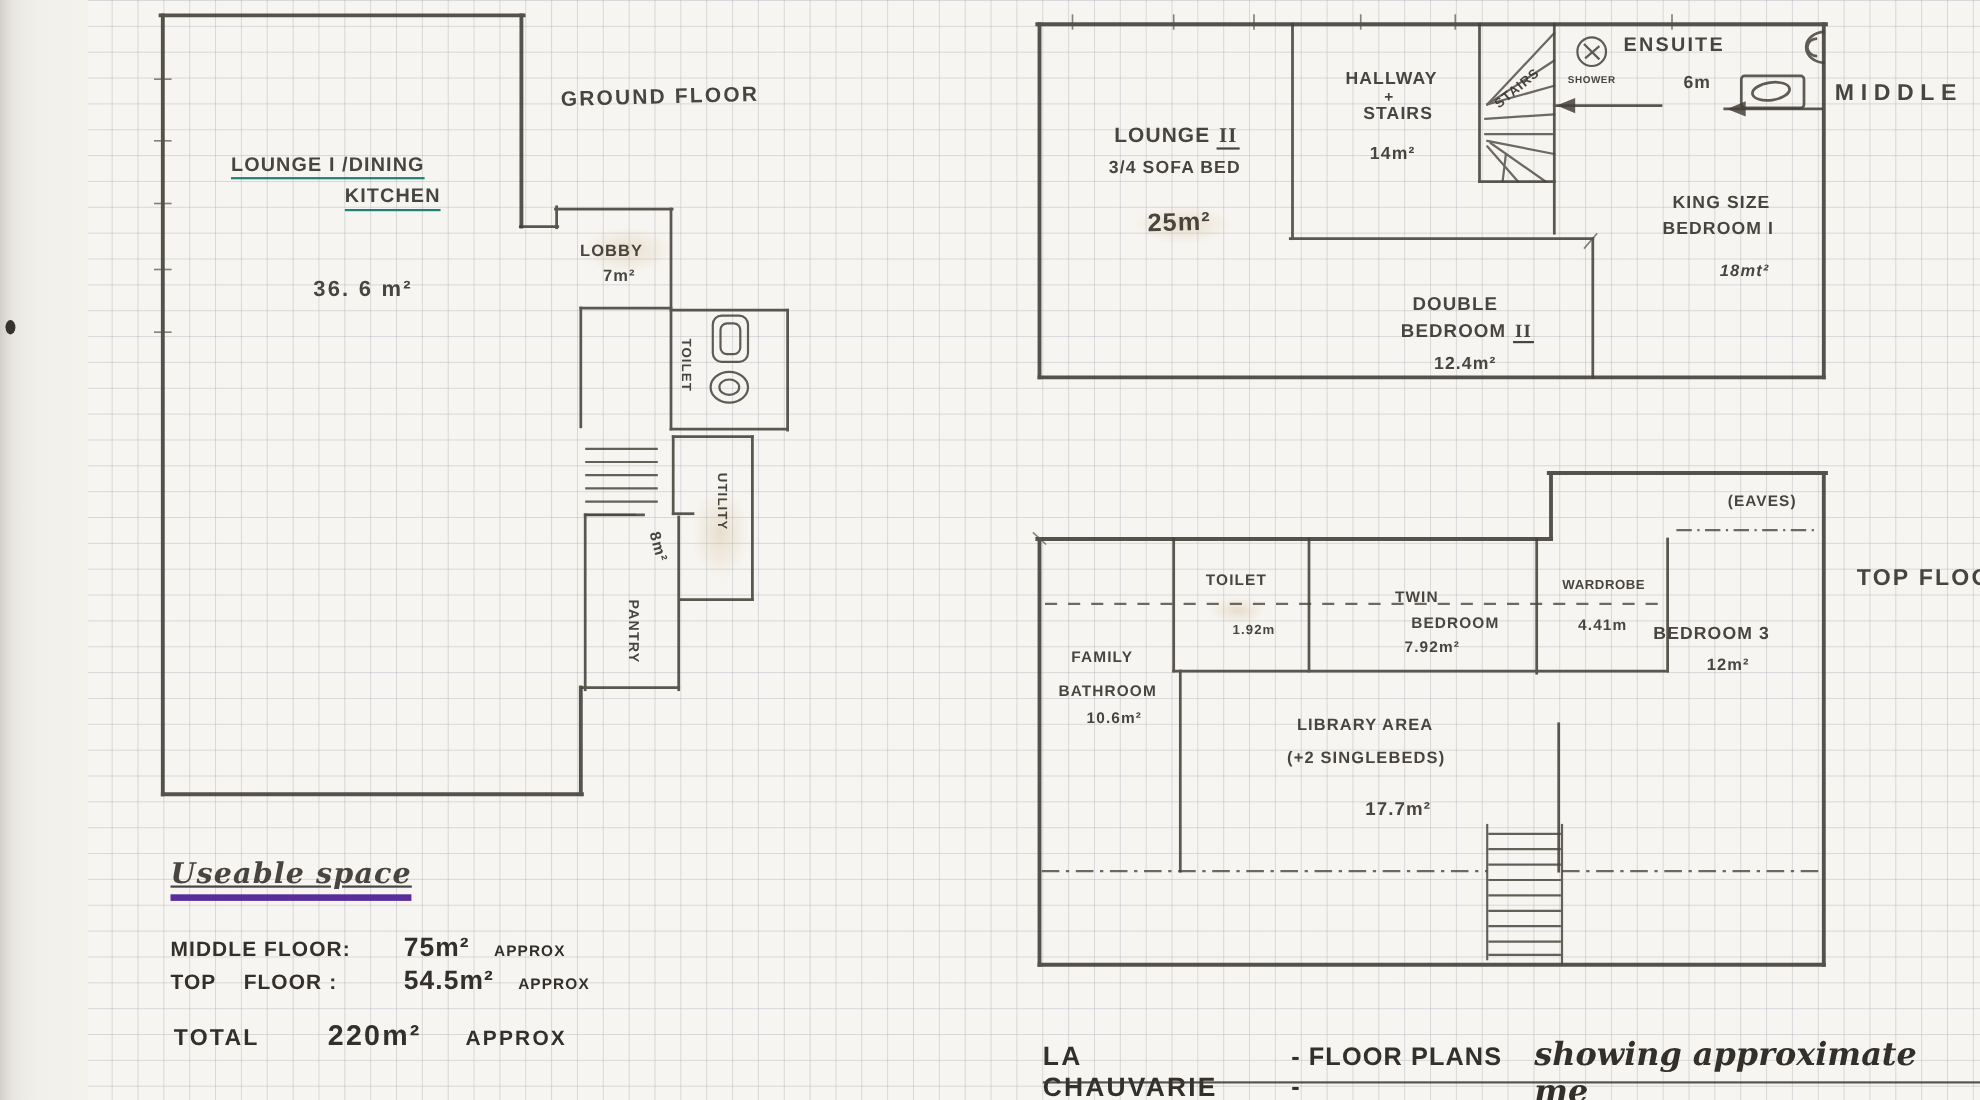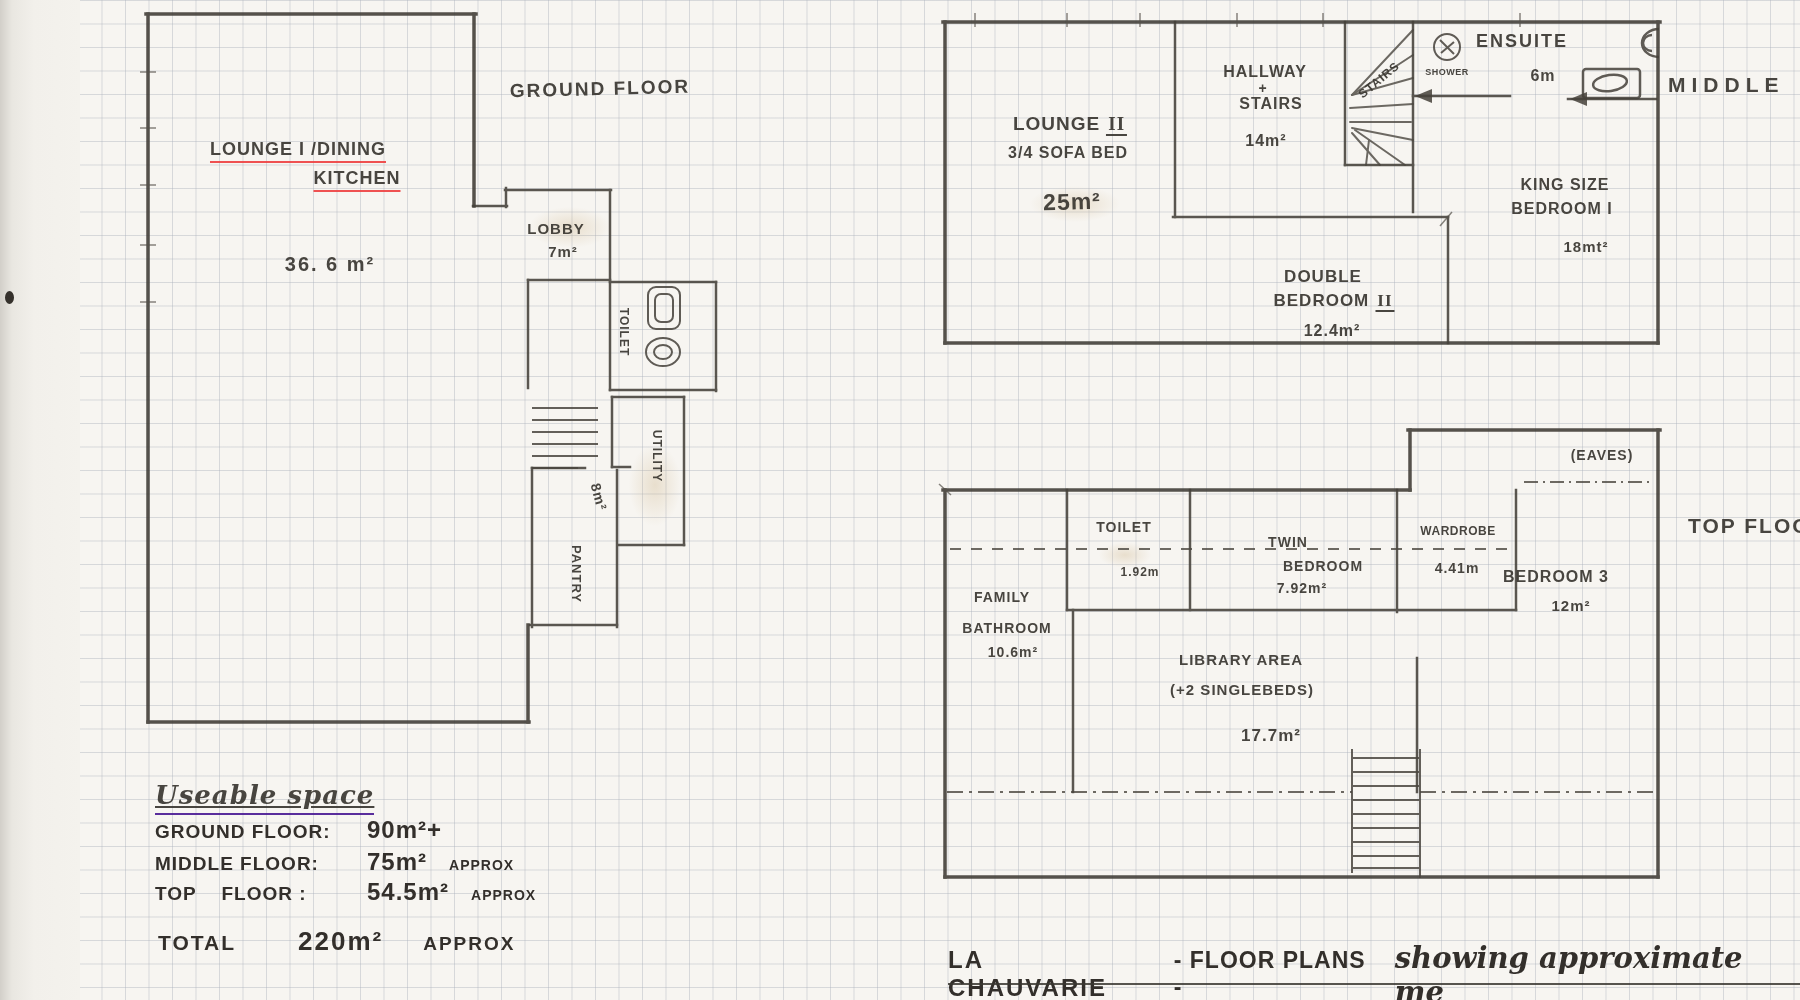--- a/index.html
+++ b/index.html
@@ -17,21 +17,21 @@
         background:radial-gradient(closest-side,rgba(198,170,122,0.30),rgba(198,170,122,0) 75%);}
   svg.walls{position:absolute;left:0;top:0;}
   .lbl{position:absolute;color:#3a3731;font-weight:700;letter-spacing:1px;
        white-space:nowrap;transform:translate(-50%,-50%);opacity:.92;}
   .lblL{position:absolute;color:#3a3731;font-weight:700;letter-spacing:1px;
         white-space:nowrap;opacity:.92;}
   .rot90{transform:translate(-50%,-50%) rotate(90deg);}
   .rot75{transform:translate(-50%,-50%) rotate(75deg);}
   .rotm40{transform:translate(-50%,-50%) rotate(-40deg);}
   .tilt{transform:translate(-50%,-50%) rotate(-1.5deg);}
-  .underlined{border-bottom:2px solid #ef4444;padding-bottom:1px;}
+  .underlined{border-bottom:2px solid #0f766e;padding-bottom:1px;}
   .numeral{font-family:"Liberation Serif",serif;border-bottom:2px solid #3a3731;
            padding:0 2px;margin-left:6px;}
   .cursive{font-family:"DejaVu Serif",serif;font-style:italic;font-weight:600;}
   .sumrow{position:absolute;display:flex;align-items:baseline;color:#332f2b;}
   .sumlabel{font-weight:700;font-size:19px;letter-spacing:1px;white-space:pre;min-width:212px;}
   .sumvalue{font-weight:700;font-size:24px;letter-spacing:1px;}
   .sumnote{font-weight:700;font-size:14px;margin-left:22px;letter-spacing:1px;}
   .heading-underline{position:absolute;height:2px;background:#3a3731;opacity:.85;}
 </style>
 </head>
@@ -219,21 +219,21 @@
   <div class="lbl" style="left:1265px;top:72px;font-size:16px;">HALLWAY</div>
   <div class="lbl" style="left:1263px;top:88px;font-size:14px;">+</div>
   <div class="lbl" style="left:1271px;top:104px;font-size:16px;">STAIRS</div>
   <div class="lbl" style="left:1266px;top:141px;font-size:16px;">14m²</div>
   <div class="lbl rotm40" style="left:1379px;top:80px;font-size:12px;">STAIRS</div>
   <div class="lbl" style="left:1447px;top:72px;font-size:9px;letter-spacing:0.5px;">SHOWER</div>
   <div class="lbl" style="left:1522px;top:41px;font-size:18px;letter-spacing:2px;">ENSUITE</div>
   <div class="lbl" style="left:1543px;top:76px;font-size:16px;">6m</div>
   <div class="lbl" style="left:1565px;top:185px;font-size:16px;">KING SIZE</div>
   <div class="lbl" style="left:1562px;top:209px;font-size:16px;">BEDROOM I</div>
-  <div class="lbl" style="left:1586px;top:246px;font-size:15px;">18mt²</div>
+  <div class="lbl" style="left:1586px;top:246px;font-size:15px;font-style:italic;">18mt²</div>
   <div class="lbl" style="left:1307px;top:277px;font-size:17px;margin-left:16px;">DOUBLE</div>
   <div class="lbl" style="left:1334px;top:301px;font-size:17px;"><span>BEDROOM</span><span class="numeral">II</span></div>
   <div class="lbl" style="left:1332px;top:331px;font-size:16px;">12.4m²</div>
   <div class="lblL" style="left:1668px;top:73px;font-size:21px;letter-spacing:6px;">MIDDLE</div>
 
   <div class="lbl" style="left:1124px;top:527px;font-size:14px;">TOILET</div>
   <div class="lbl" style="left:1140px;top:572px;font-size:12px;">1.92m</div>
   <div class="lbl" style="left:1288px;top:542px;font-size:14px;">TWIN</div>
   <div class="lbl" style="left:1323px;top:566px;font-size:14px;">BEDROOM</div>
   <div class="lbl" style="left:1302px;top:588px;font-size:14px;">7.92m²</div>
@@ -243,27 +243,22 @@
   <div class="lbl" style="left:1002px;top:597px;font-size:14px;">FAMILY</div>
   <div class="lbl" style="left:1007px;top:628px;font-size:14px;">BATHROOM</div>
   <div class="lbl" style="left:1013px;top:652px;font-size:14px;">10.6m²</div>
   <div class="lbl" style="left:1241px;top:659px;font-size:15px;">LIBRARY AREA</div>
   <div class="lbl" style="left:1242px;top:689px;font-size:15px;">(+2 SINGLEBEDS)</div>
   <div class="lbl" style="left:1271px;top:736px;font-size:17px;">17.7m²</div>
   <div class="lbl" style="left:1556px;top:577px;font-size:16px;">BEDROOM 3</div>
   <div class="lbl" style="left:1571px;top:605px;font-size:15px;">12m²</div>
   <div class="lblL" style="left:1688px;top:514px;font-size:21px;letter-spacing:2px;">TOP FLOOR</div>
 
-  <div class="lblL cursive" style="left:155px;top:780px;font-size:26px;letter-spacing:1px;text-decoration:underline;border-bottom:2px solid #4c1d95;padding-bottom:3px;">Useable space</div>
-
-  <div class="sumrow" style="left:155px;top:816px;">
-    <span class="sumlabel">GROUND FLOOR:</span>
-    <span class="sumvalue">90m²+</span>
-    <span class="sumnote"></span>
-  </div>
+  <div class="lblL cursive" style="left:155px;top:780px;font-size:26px;letter-spacing:1px;text-decoration:underline;border-bottom:6px solid #4c1d95;padding-bottom:3px;">Useable space</div>
+
   <div class="sumrow" style="left:155px;top:848px;">
     <span class="sumlabel">MIDDLE FLOOR:</span>
     <span class="sumvalue">75m²</span>
     <span class="sumnote">APPROX</span>
   </div>
   <div class="sumrow" style="left:155px;top:878px;">
     <span class="sumlabel">TOP    FLOOR :</span>
     <span class="sumvalue">54.5m²</span>
     <span class="sumnote">APPROX</span>
   </div>

